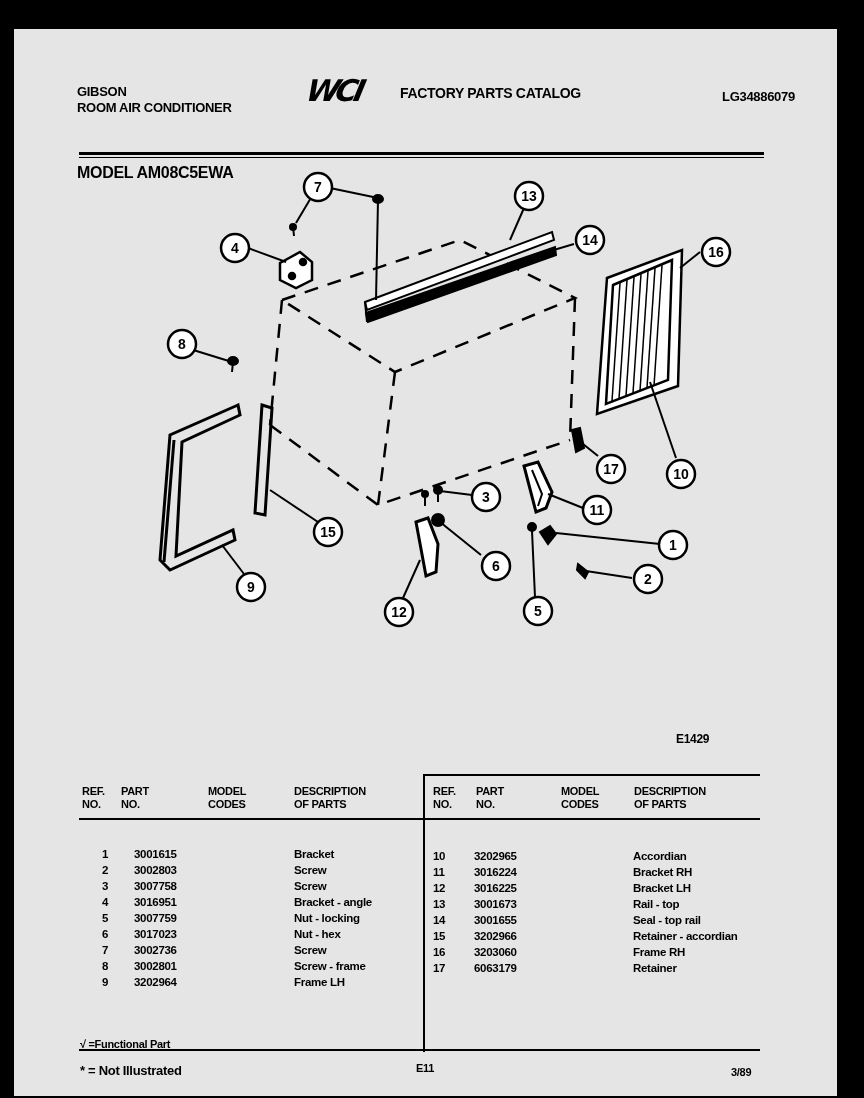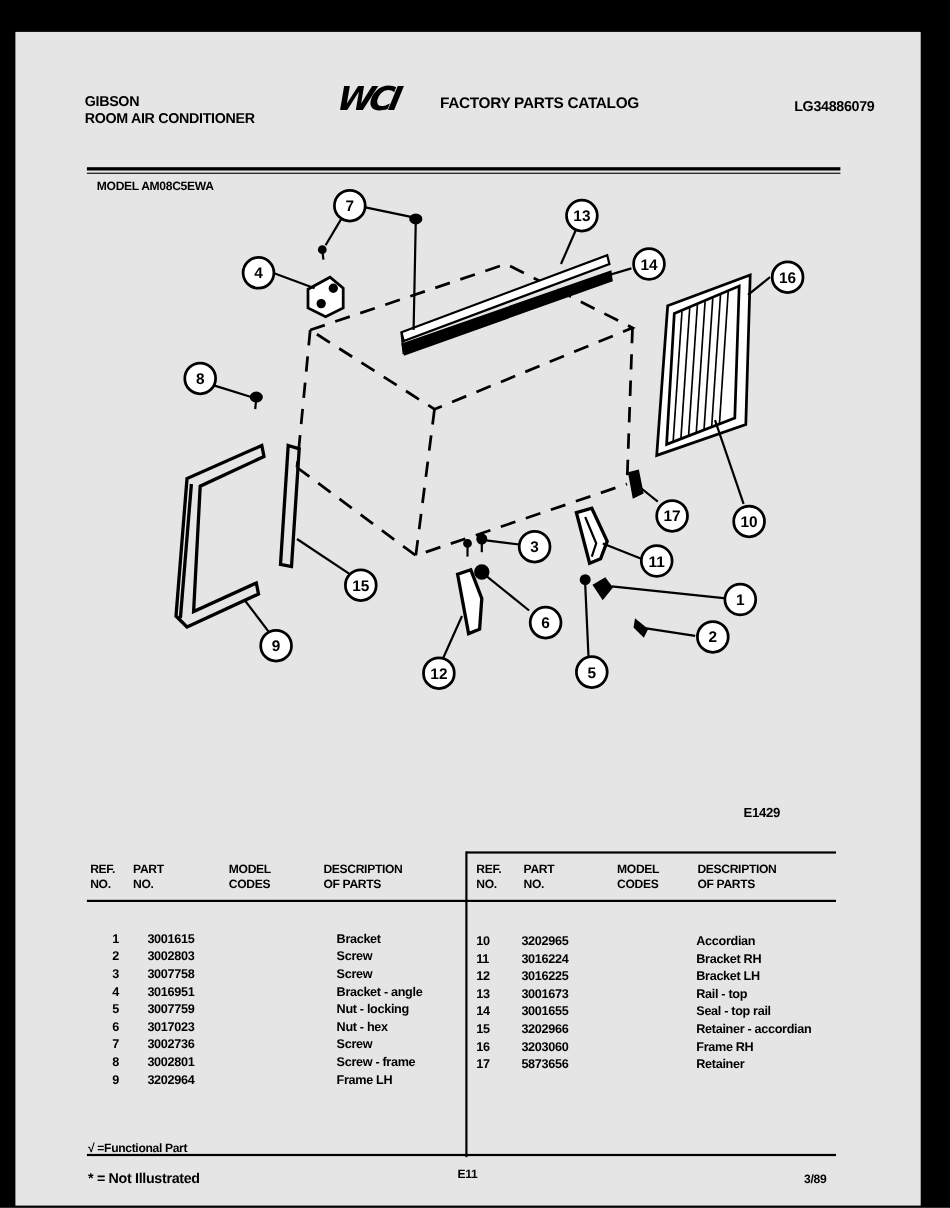--- a/index.html
+++ b/index.html
@@ -8,21 +8,21 @@
   .page { position: absolute; left: 14px; top: 29px; width: 823px; height: 1067px; background: #e5e5e5; }
   .abs { position: absolute; }
   .bold { font-weight: bold; letter-spacing: -0.3px; }
   .hdr-brand { left: 63px; top: 55px; font-size: 13px; line-height: 16px; }
   .hdr-logo { left: 293px; top: 44px; font-size: 30px; font-style: italic; font-weight: 900;
               letter-spacing: -4px; transform: skewX(-12deg); font-family: "DejaVu Sans", sans-serif; }
   .hdr-title { left: 358px; top: 56px; font-size: 14px; padding-left: 28px; }
   .hdr-catalog { left: 660px; top: 60px; font-size: 13px; padding-left: 48px; }
   .rule-thick { left: 65px; top: 123px; width: 685px; height: 3px; background: #000; }
   .rule-thin { left: 65px; top: 128px; width: 685px; height: 1px; background: #000; }
-  .model { left: 74px; top: 135px; font-size: 11px; }
+  .model { left: 63px; top: 135px; font-size: 16px; }
   .diagram { left: 0; top: 0; }
   .drawing-code { left: 662px; top: 703px; font-size: 12px; }
   .tbl-rule-top { left: 410px; top: 745px; width: 336px; height: 2px; background: #000; }
   .tbl-rule-hdr { left: 65px; top: 789px; width: 681px; height: 2px; background: #000; }
   .tbl-rule-bot { left: 65px; top: 1020px; width: 681px; height: 2px; background: #000; }
   .tbl-divider { left: 409px; top: 745px; width: 2px; height: 278px; background: #000; }
   .th { font-size: 11px; line-height: 13px; }
   .cell { font-size: 11.5px; line-height: 16px; }
   .col { position: absolute; }
   .col div { height: 16px; white-space: nowrap; }
@@ -277,21 +277,21 @@
     <div>3001615</div>
     <div>3002803</div>
     <div>3007758</div>
     <div>3016951</div>
     <div>3007759</div>
     <div>3017023</div>
     <div>3002736</div>
     <div>3002801</div>
     <div>3202964</div>
   </div>
-  <div class="col cell bold" style="left:292px;top:817px">
+  <div class="col cell bold" style="left:280px;top:817px">
     <div>Bracket</div>
     <div>Screw</div>
     <div>Screw</div>
     <div>Bracket - angle</div>
     <div>Nut - locking</div>
     <div>Nut - hex</div>
     <div>Screw</div>
     <div>Screw - frame</div>
     <div>Frame LH</div>
   </div>
@@ -307,21 +307,21 @@
     <div>17</div>
   </div>
   <div class="col cell bold" style="left:460px;top:819px">
     <div>3202965</div>
     <div>3016224</div>
     <div>3016225</div>
     <div>3001673</div>
     <div>3001655</div>
     <div>3202966</div>
     <div>3203060</div>
-    <div>5873656</div>
+    <div>6063179</div>
   </div>
   <div class="col cell bold" style="left:619px;top:819px">
     <div>Accordian</div>
     <div>Bracket RH</div>
     <div>Bracket LH</div>
     <div>Rail - top</div>
     <div>Seal - top rail</div>
     <div>Retainer - accordian</div>
     <div>Frame RH</div>
     <div>Retainer</div>

